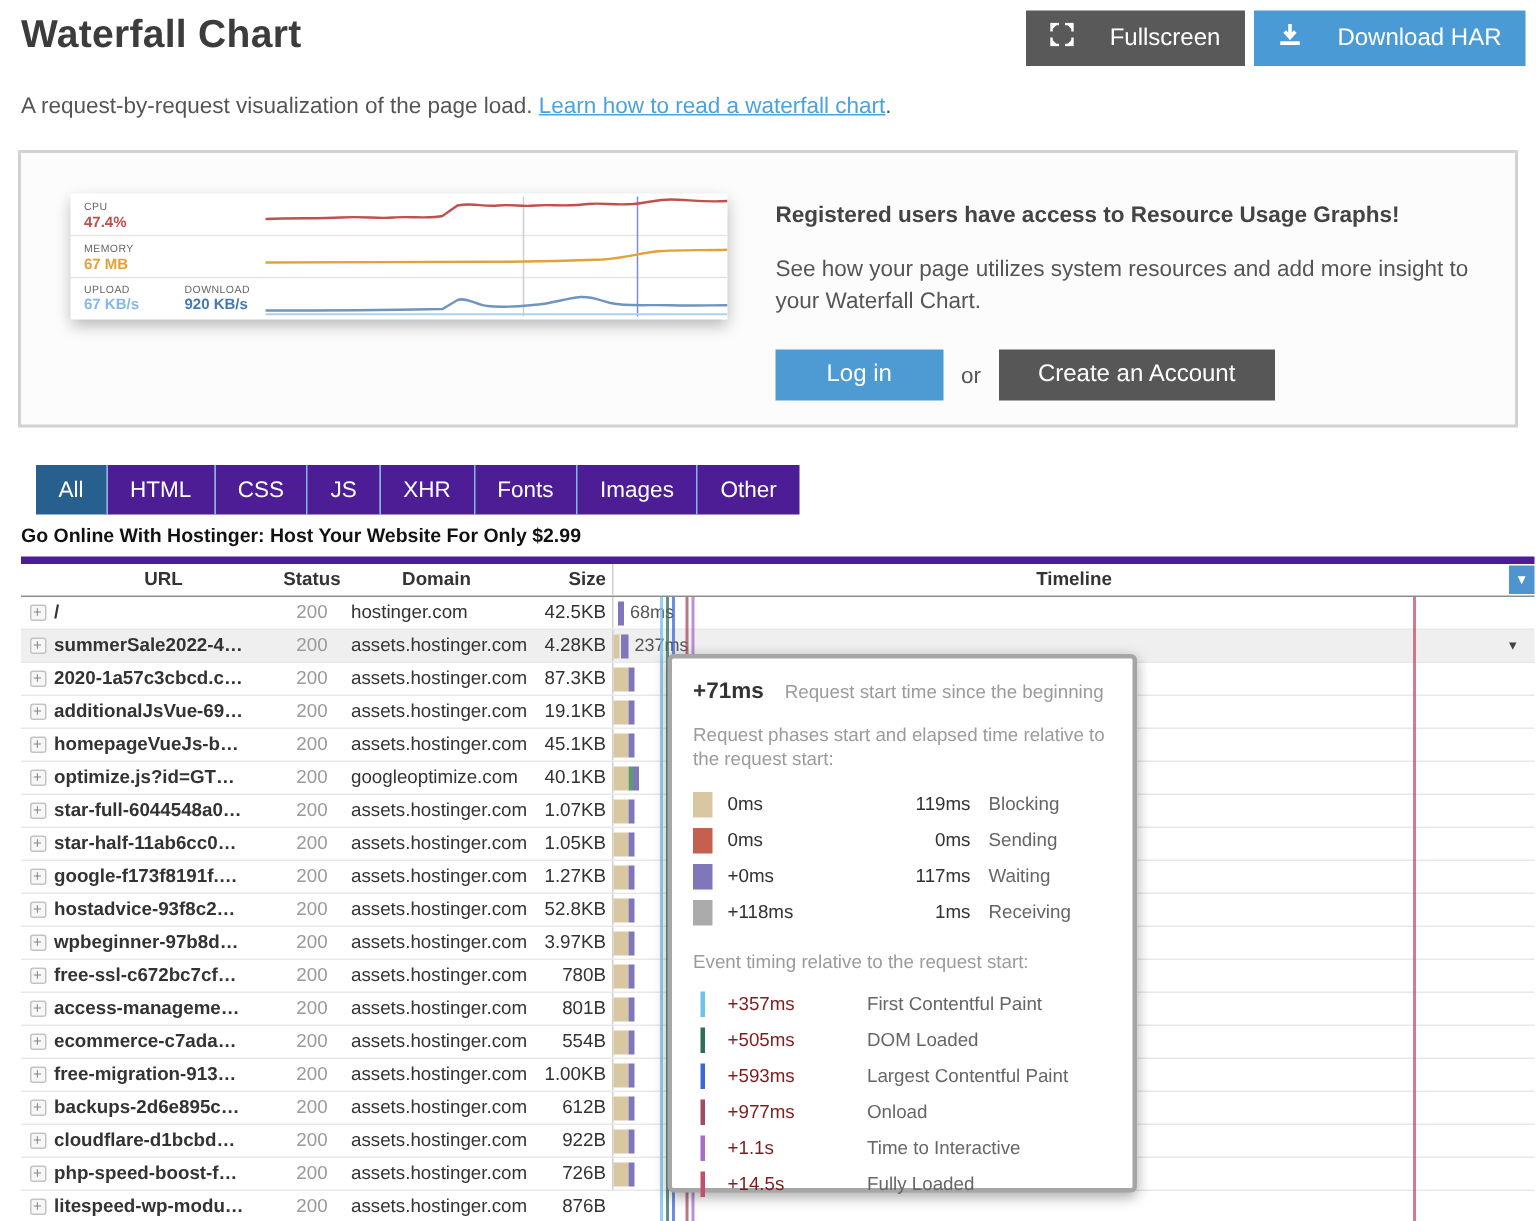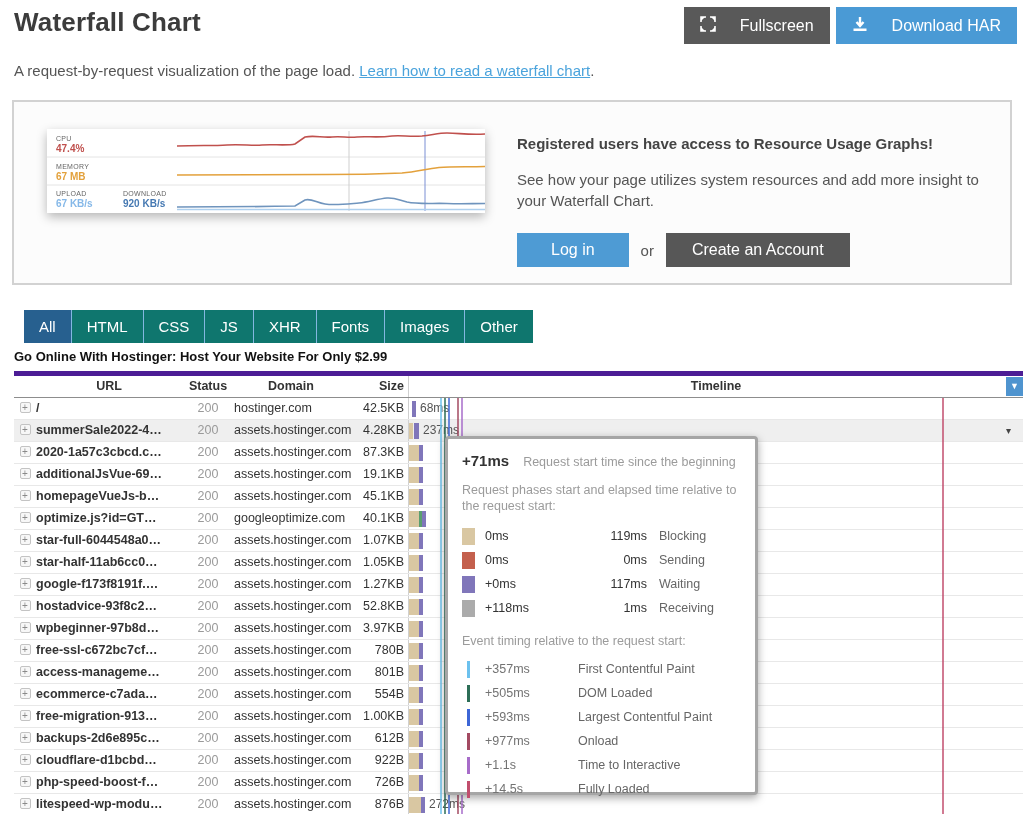--- a/index.html
+++ b/index.html
@@ -31,21 +31,21 @@
   .or { color:#555; font-size:15px; }
   .btn-create { background:#575757; height:34px; padding:0 26px; font-size:16px; }
 
   
   .filter-row { position:absolute; top:310px; left:14px; right:14px; height:33px; display:flex; }
   .filter-input { position:relative; width:331px; height:33px; }
   .filter-input input { width:100%; height:100%; border:1px solid #ddd; background:#fff; padding:0 10px 0 32px; font-size:14px; color:#444; font-family:"Liberation Sans",sans-serif; outline:none; }
   .filter-input input::placeholder { color:#b0b0b0; }
   .search-ic { position:absolute; left:9px; top:8px; }
   .tabs { display:flex; margin-left:10px; }
-  .tab { height:33px; line-height:33px; padding:0 15px; background:#0f766e; color:#fff; font-size:15px; cursor:pointer; border-left:1px solid #83b7e0; }
+  .tab { height:33px; line-height:33px; padding:0 15px; background:#4c1d95; color:#fff; font-size:15px; cursor:pointer; border-left:1px solid #83b7e0; }
   .tab:first-child { border-left:none; }
   .tab.active { background:#27608f; }
 
   .ad-line { position:absolute; top:349px; left:14px; font-size:13px; font-weight:bold; color:#111; }
 
   
   .wtable { position:absolute; top:371px; left:14px; width:1009px; border-top:5px solid #4c1d95; }
   .thead { display:flex; height:22px; line-height:21px; border-bottom:1px solid #8d8d8d; font-size:12.5px; font-weight:bold; color:#333; position:relative; }
   .c-exp { width:22px; }
   .c-url { width:146px; }
@@ -76,21 +76,21 @@
   .tt-desc { margin-top:13px; font-size:12.5px; color:#9b9b9b; line-height:16px; }
   .tt-phases { margin-top:10px; }
   .ph-row { display:flex; align-items:center; height:24px; font-size:12.5px; }
   .ph-swatch { width:13px; height:17px; margin-right:10px; }
   .ph-start { width:96px; color:#333; }
   .ph-elapsed { width:66px; text-align:right; color:#333; }
   .ph-name { margin-left:12px; color:#666; }
   .tt-events { margin-top:8px; }
   .ev-row { display:flex; align-items:center; height:24px; font-size:12.5px; }
   .ev-mark { width:3px; height:17px; margin-left:5px; margin-right:15px; }
-  .ev-time { width:93px; color:#737373; }
+  .ev-time { width:93px; color:#7f1d1d; }
   .ev-name { color:#666; }
 </style>
 </head>
 <body>
 
 <div class="page">
 
   <div class="topbar">
     <div class="page-title">Waterfall Chart</div>
     <div class="topbtns">
@@ -383,25 +383,20 @@
             <div class="tlbar" style="left: 0px; width: 10px; background: rgb(217, 199, 162);"></div>
             <div class="tlbar" style="left: 10px; width: 4px; background: rgb(128, 118, 186);"></div>
           </div>
         </div>
         <div class="trow">
           <div class="c-exp"><span class="expbox">+</span></div>
           <div class="c-url">litespeed-wp-modu…</div>
           <div class="c-status">200</div>
           <div class="c-domain">assets.hostinger.com</div>
           <div class="c-size">876B</div>
-          <div class="c-tl">
-            <div class="tlbar" style="left: 0px; width: 12px; background: rgb(217, 199, 162);"></div>
-            <div class="tlbar" style="left: 12px; width: 4px; background: rgb(128, 118, 186);"></div>
-            <span class="tllabel" style="left: 20px;">272ms</span>
-          </div>
         </div>
         <div class="evlines">
           <div class="evline" style="left: 31px; background: rgb(108, 193, 238);"></div>
           <div class="evline" style="left: 35px; background: rgb(45, 110, 87);"></div>
           <div class="evline" style="left: 39px; background: rgb(61, 102, 214);"></div>
           <div class="evline" style="left: 48px; background: rgb(163, 74, 98);"></div>
           <div class="evline" style="left: 52px; background: rgb(167, 108, 201);"></div>
           <div class="evline" style="left: 533px; background: rgb(193, 78, 109);"></div>
         </div>
       </div>

